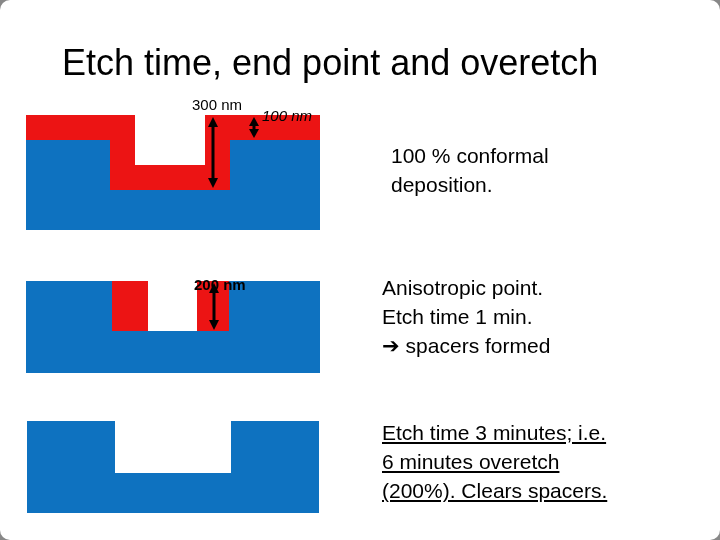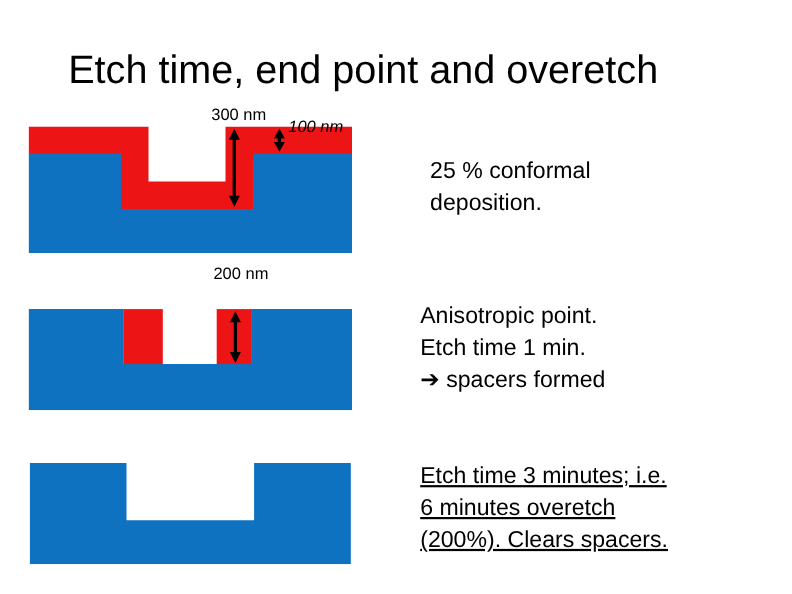--- a/index.html
+++ b/index.html
@@ -1,19 +1,20 @@
 <!DOCTYPE html>
 <html><head>
 <meta charset="utf-8">
 <style>
   html,body { margin:0; padding:0; background:#888; }
   .slide {
     position:relative; width:720px; height:540px; background:#ffffff;
     font-family:"Liberation Sans", sans-serif; color:#000; overflow:hidden;
     margin:0 auto;
+    border-radius:10px;
   }
   .title {
     position:absolute; left:62px; top:44px;
     font-size:36px; line-height:38px; white-space:nowrap;
   }
   .diagram-svg { position:absolute; }
   .dim-label {
     position:absolute; font-size:15px; line-height:16px; white-space:nowrap;
   }
   .note {
@@ -52,28 +53,28 @@
   <svg class="diagram-svg" style="left:26px; top:281px;" width="294" height="92">
     <polygon points="0,0 86,0 86,50 203,50 203,0 294,0 294,92 0,92" fill="#0e72c0"></polygon>
     <rect x="86" y="0" width="36" height="50" fill="#ec1414"></rect>
     <rect x="171" y="0" width="32" height="50" fill="#ec1414"></rect>
     <g>
       <line class="meas-shaft" x1="188" y1="9" x2="188" y2="42"></line>
       <polygon class="meas-head" points="188,2 183,12 193,12"></polygon>
       <polygon class="meas-head" points="188,49 183,39 193,39"></polygon>
     </g>
   </svg>
-  <div class="dim-label" style="left:194px; top:242px;">200 nm</div>
+  <div class="dim-label" style="left:194px; top:277px;font-weight:bold;">200 nm</div>
 
   <svg class="diagram-svg" style="left:27px; top:421px;" width="292" height="92">
     <polygon points="0,0 88,0 88,52 204,52 204,0 292,0 292,92 0,92" fill="#0e72c0"></polygon>
   </svg>
 
   <div class="note" style="left:391px; top:141px;">
-    <div>25 % conformal</div>
+    <div>100 % conformal</div>
     <div>deposition.</div>
   </div>
 
   <div class="note" style="left:382px; top:273px;">
     <div>Anisotropic point.</div>
     <div>Etch time 1 min.</div>
     <div>
       <span class="arrow-glyph">➔</span><span>spacers formed</span>
     </div>
   </div>

